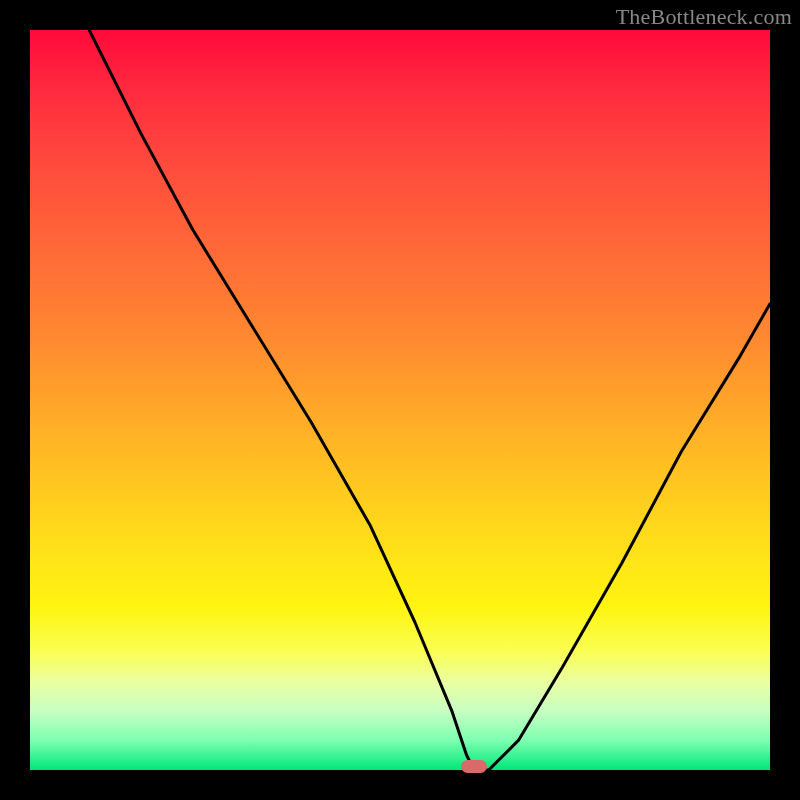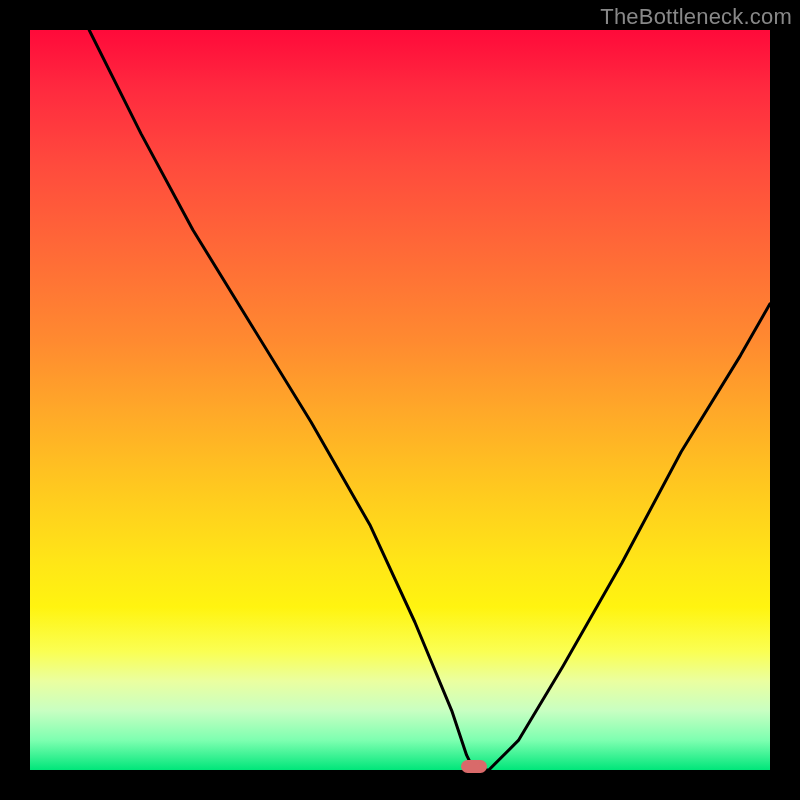--- a/index.html
+++ b/index.html
@@ -9,20 +9,21 @@
     height: 800px;
     background: #000;
     overflow: hidden;
     font-family: Arial, Helvetica, sans-serif;
   }
   .frame {
     position: relative;
     width: 800px;
     height: 800px;
     background: #000;
+    font-family: Liberation Serif, serif;
   }
   .watermark {
     position: absolute;
     top: 4px;
     right: 8px;
     color: #888;
     font-size: 22px;
     font-weight: 400;
     letter-spacing: 0.2px;
     z-index: 4;

